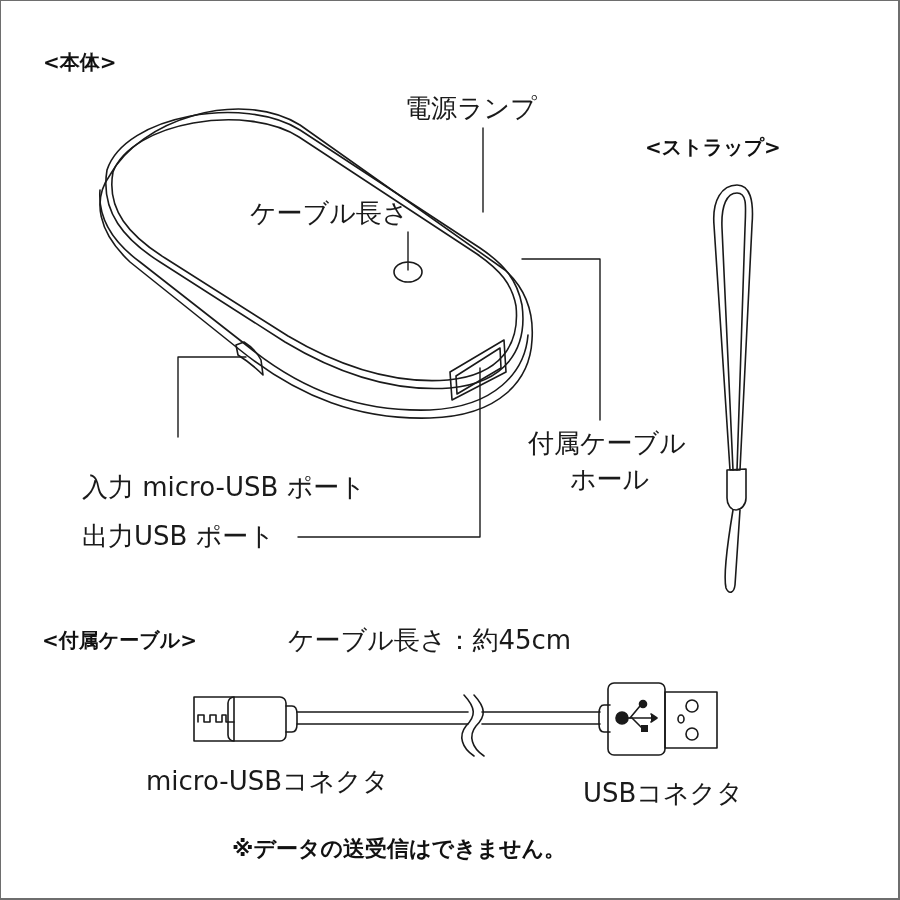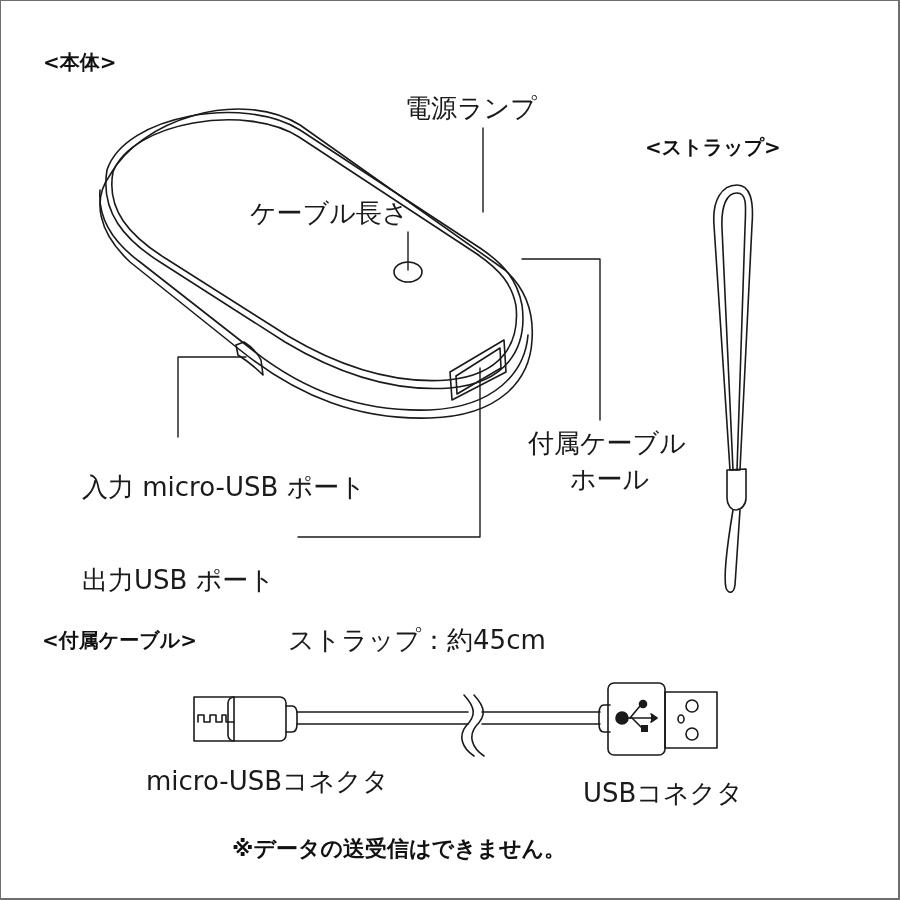--- a/index.html
+++ b/index.html
@@ -84,20 +84,20 @@
   </g>
 </svg>
 
 <div class="lbl head" style="left:43px;top:52px;">&lt;本体&gt;</div>
 <div class="lbl norm" style="left:405px;top:95px;">電源ランプ</div>
 <div class="lbl norm" style="left:250px;top:200px;">ケーブル長さ</div>
 <div class="lbl head" style="left:645px;top:137px;">&lt;ストラップ&gt;</div>
 <div class="lbl norm" style="left:528px;top:430px;">付属ケーブル</div>
 <div class="lbl norm" style="left:570px;top:466px;">ホール</div>
 <div class="lbl norm" style="left:82px;top:452px;margin-top:22px;">入力 micro-USB ポート</div>
-<div class="lbl norm" style="left:82px;top:523px;margin-top:44px;">出力USB ポート</div>
+<div class="lbl norm" style="left:82px;top:523px;">出力USB ポート</div>
 
 <div class="lbl head" style="left:42px;top:630px;">&lt;付属ケーブル&gt;</div>
-<div class="lbl norm" style="left:288px;top:627px;">ストラップ：約45cm</div>
+<div class="lbl norm" style="left:288px;top:627px;">ケーブル長さ：約45cm</div>
 <div class="lbl norm" style="left:146px;top:768px;">micro-USBコネクタ</div>
 <div class="lbl norm" style="left:583px;top:768px;margin-top:12px;">USBコネクタ</div>
 
 <div class="lbl note" style="left:232px;top:838px;">※データの送受信はできません。</div>
 
 </body></html>

